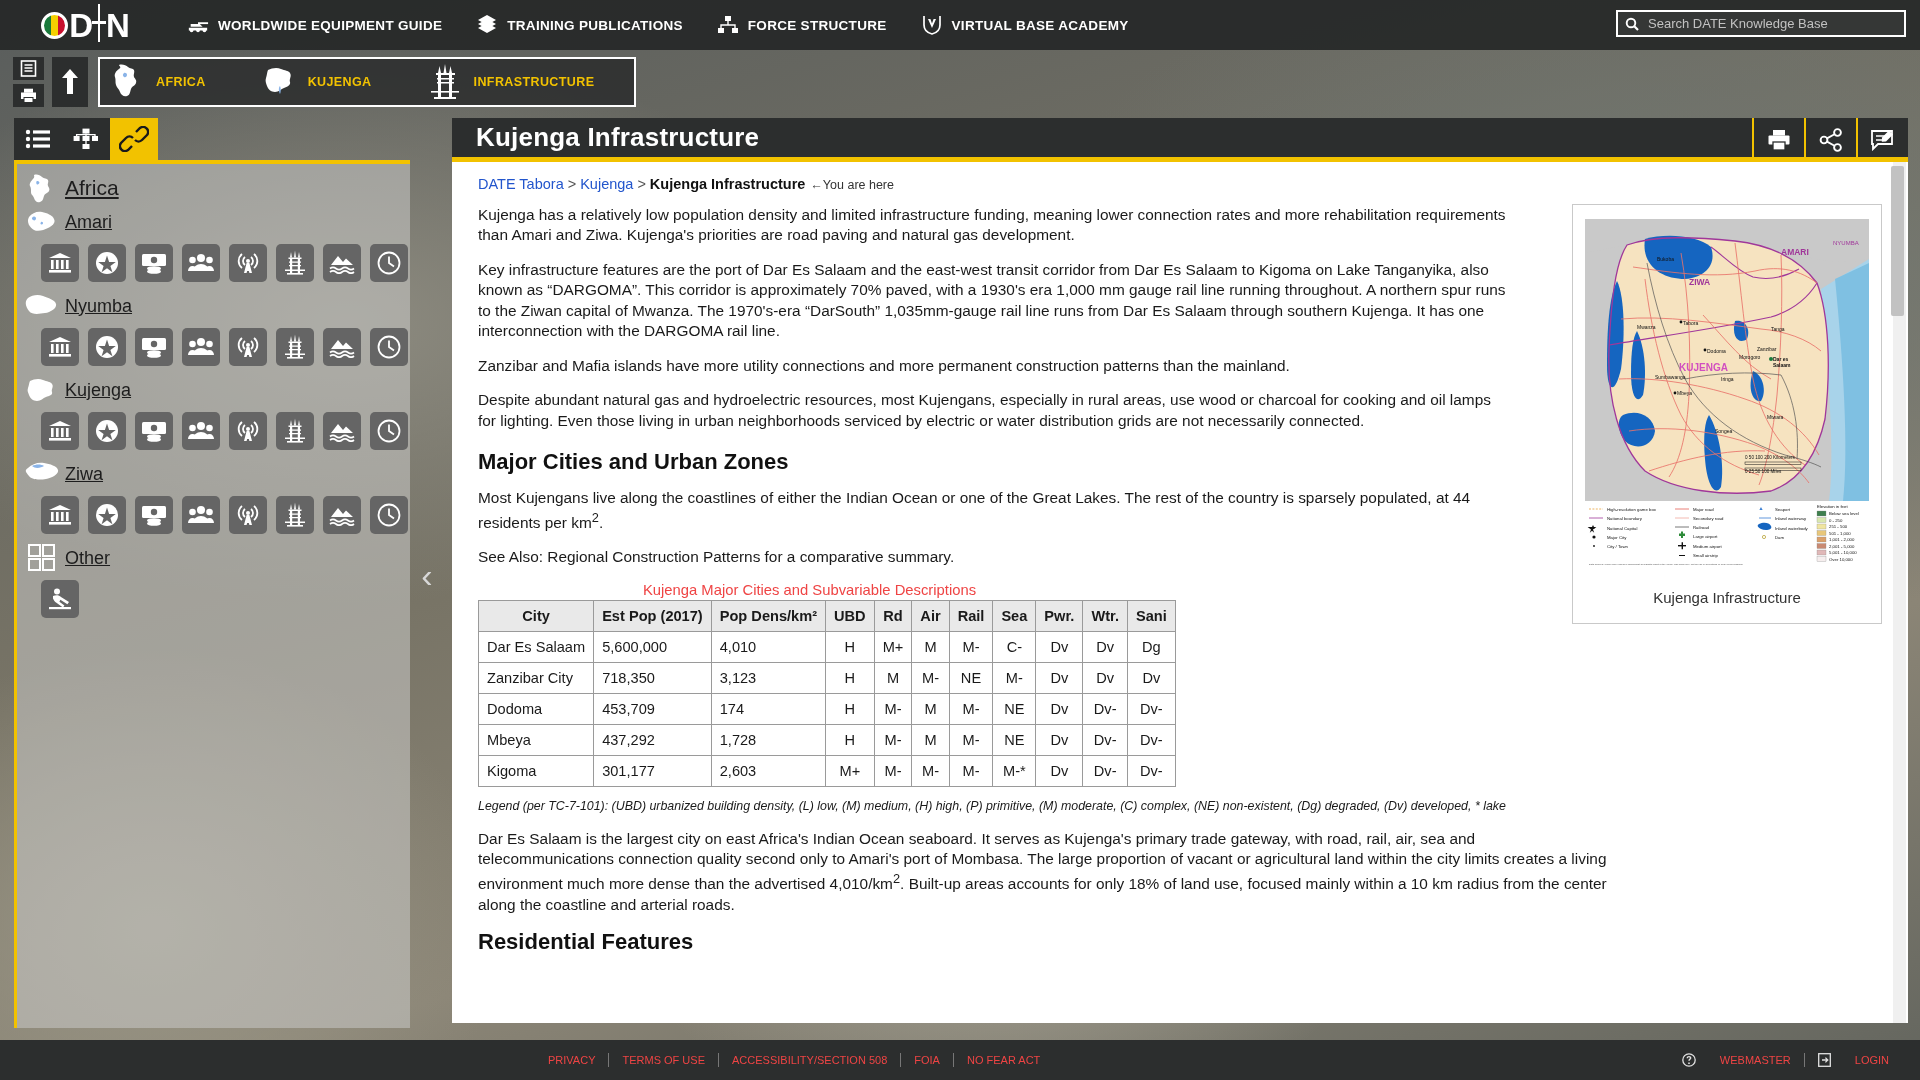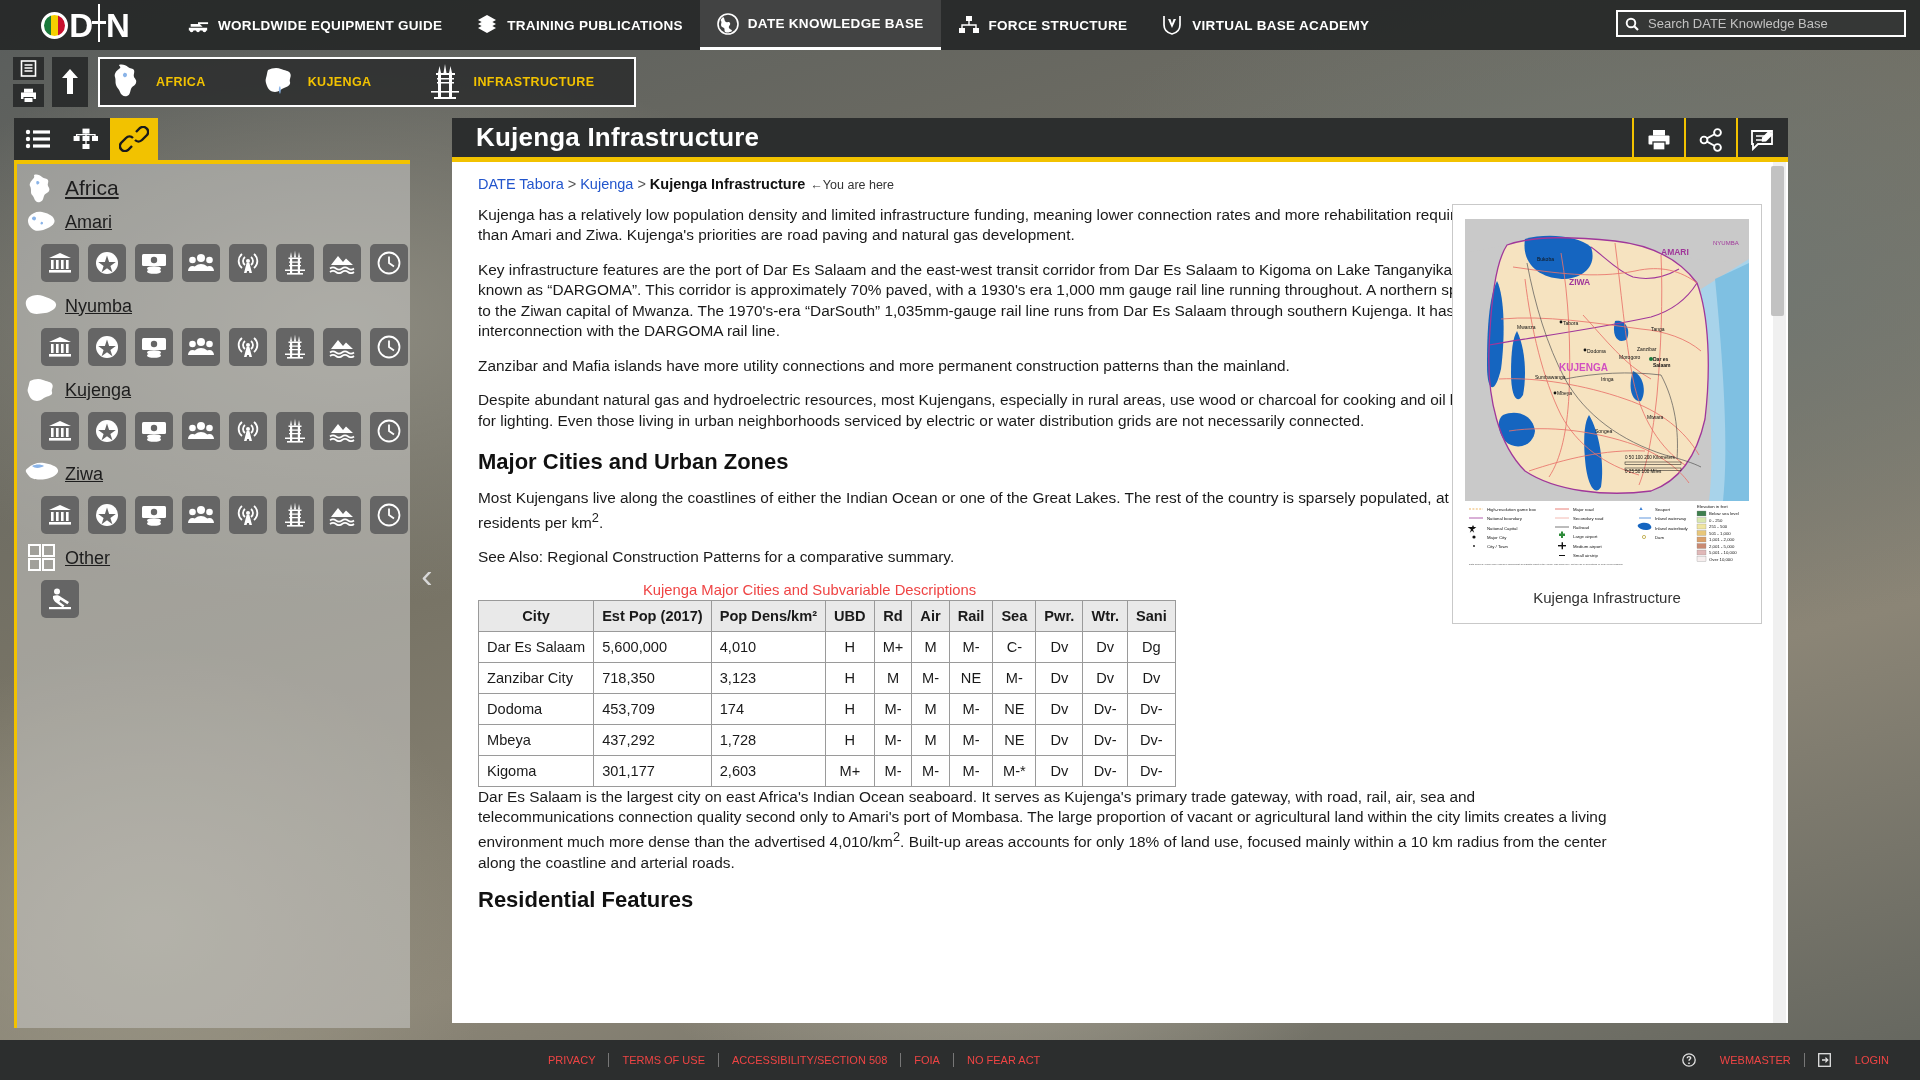--- a/index.html
+++ b/index.html
@@ -112,21 +112,21 @@
     width:38px; height:38px; background:#656565; border-radius:5px;
     display:flex; align-items:center; justify-content:center; cursor:pointer;
   }
   
   #collapse-arrow {
     position:absolute; left:416px; top:545px; width:22px; height:60px;
     display:flex; align-items:center; justify-content:center; cursor:pointer; z-index:31;
     color:#d8d8d8; font-size:34px; line-height:1;
   }
   
-  #main { position:absolute; left:452px; top:118px; width:1336px; height:910px; z-index:25; }
+  #main { position:absolute; left:452px; top:118px; width:1456px; height:910px; z-index:25; }
   #main-head {
     height:44px; background:#2c2e2e; border-bottom:5px solid #f2c200;
     display:flex; align-items:center; position:relative;
   }
   #page-title { color:#fff; font-size:26px; font-weight:bold; padding-left:24px; letter-spacing:0.2px; }
   .head-actions { position:absolute; right:0; top:0; height:44px; display:flex; }
   .head-act {
     width:52px; height:44px; display:flex; align-items:center; justify-content:center;
     cursor:pointer; border-left:2px solid #f2c200;
   }
@@ -207,29 +207,20 @@
       <span class="nav-ico">
         <svg width="22" height="20" viewBox="0 0 22 20">
             <path fill="#fff" d="M2 13l9-5 9 5-9 5z"></path>
             <path fill="#fff" d="M2 9l9-5 9 5-9 5z"></path>
             <path fill="#fff" d="M2 5l9-5 9 5-9 5z"></path>
           </svg>
       </span>
       <span>TRAINING PUBLICATIONS</span>
     </div>
 
-    <div class="nav-item active">
-      <span class="nav-ico">
-        <svg width="22" height="22" viewBox="0 0 22 22">
-            <circle cx="11" cy="11" r="10" fill="none" stroke="#fff" stroke-width="1.6"></circle>
-            <path fill="#fff" d="M6 4c2 1 1 4 3 5s3-1 4 1-2 3-1 5 3 1 3 3c-2 1.5-5 2-7 1-1-2 0-3-1-4s-3-1-3-3 1-3 0-4 1-3 2-4z"></path>
-          </svg>
-      </span>
-      <span>DATE KNOWLEDGE BASE</span>
-    </div>
 
     <div class="nav-item">
       <span class="nav-ico">
         <svg width="22" height="20" viewBox="0 0 22 20">
             <rect x="8" y="1" width="6" height="5" fill="#fff"></rect>
             <rect x="1" y="13" width="6" height="5" fill="#fff"></rect>
             <rect x="15" y="13" width="6" height="5" fill="#fff"></rect>
             <path stroke="#fff" stroke-width="1.4" fill="none" d="M11 6v4M4 13v-3h14v3"></path>
           </svg>
       </span>
@@ -798,20 +789,21 @@
           <td class="ctr">M-</td>
           <td class="ctr">M-</td>
           <td class="ctr">M-*</td>
           <td class="ctr">Dv</td>
           <td class="ctr">Dv-</td>
           <td class="ctr">Dv-</td>
         </tr>
       </tbody>
     </table>
 
+    <div class="legend-note">Legend (per TC-7-101): (UBD) urbanized building density, (L) low, (M) medium, (H) high, (P) primitive, (M) moderate, (C) complex, (NE) non-existent, (Dg) degraded, (Dv) developed,  * lake</div>
 
     <p class="para" style="max-width:1130px;"><span>Dar Es Salaam is the largest city on east Africa's Indian Ocean seaboard. It serves as Kujenga's primary trade gateway, with road, rail, air, sea and telecommunications connection quality second only to Amari's port of Mombasa. The large proportion of vacant or agricultural land within the city limits creates a living environment much more dense than the advertised 4,010/km</span><sup>2</sup><span>. Built-up areas accounts for only 18% of land use, focused mainly within a 10 km radius from the center along the coastline and arterial roads.</span></p>
 
     <h2 class="sec" style="margin-top:10px;">Residential Features</h2>
 
     <div class="map-card">
       <svg width="284" height="364" viewBox="0 0 284 364" style="display:block;margin:0 auto;">
         <rect x="0" y="0" width="284" height="282" fill="#c9c9c9"></rect>
 
         <path d="M236 70 L284 40 L284 282 L244 282 C250 240 244 160 236 70Z" fill="#a8d3ea"></path>

